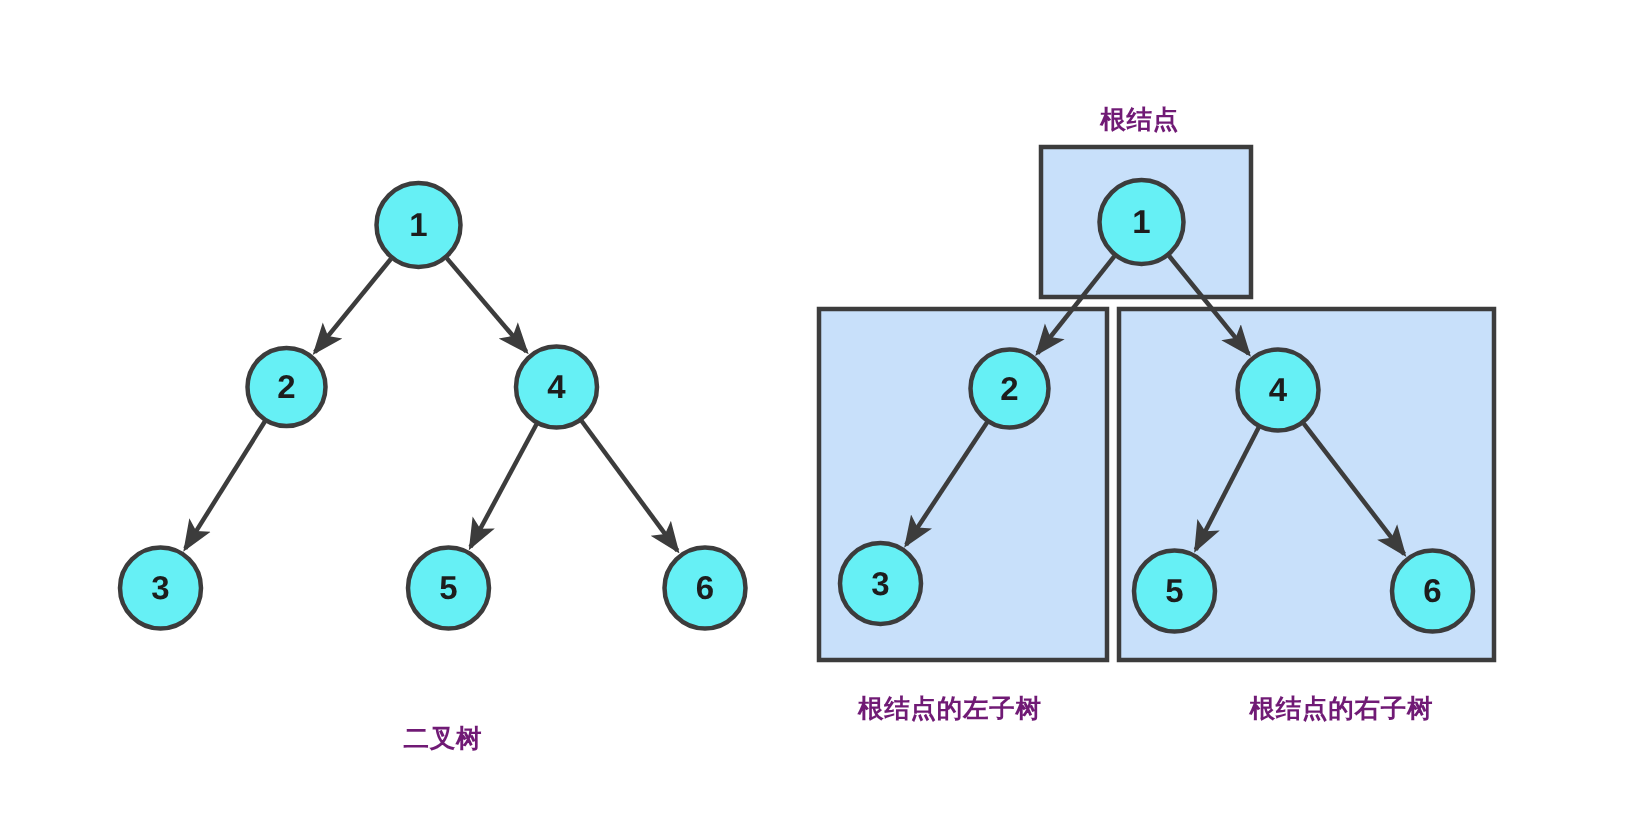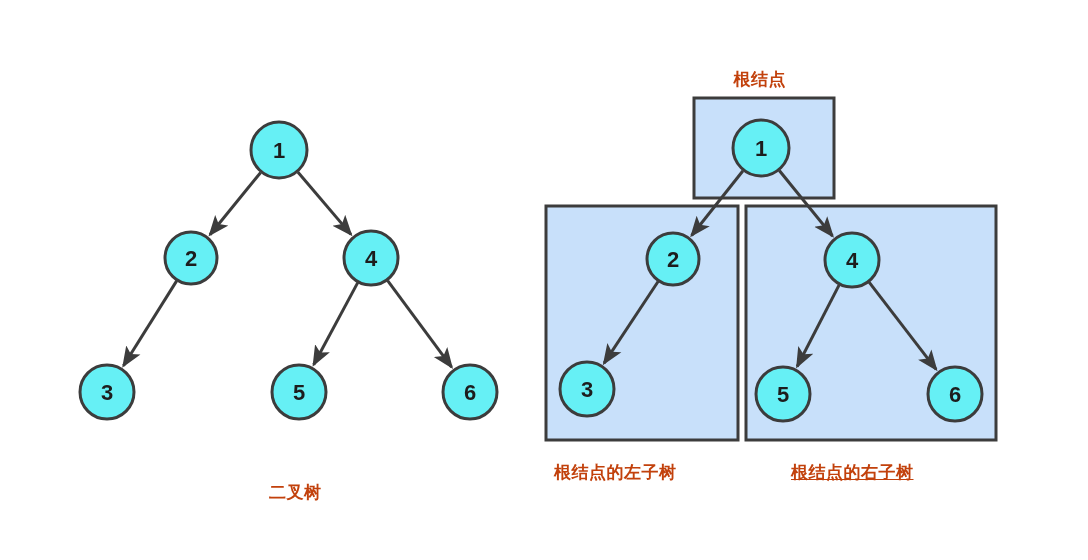--- a/index.html
+++ b/index.html
@@ -16,21 +16,21 @@
   }
   #canvas {
     position: absolute;
     left: 0;
     top: 0;
     width: 1088px;
     height: 560px;
   }
   .caption {
     position: absolute;
-    color: #c2410c;
+    color: #701a75;
     font-size: 17px;
     font-weight: bold;
     letter-spacing: 0.5px;
     white-space: nowrap;
     font-family: "Liberation Sans", "DejaVu Sans", sans-serif;
   }
   .node-label {
     font-family: "Liberation Sans", "DejaVu Sans", sans-serif;
     font-size: 22px;
     font-weight: bold;
@@ -111,15 +111,15 @@
         </g>
         <g>
           <circle cx="955" cy="394" r="27" fill="#66f0f5" stroke="#3c3c3c" stroke-width="3"></circle>
           <text x="955" y="394" text-anchor="middle" dominant-baseline="central" class="node-label">6</text>
         </g>
       </g>
   </svg>
 
   <div class="caption" id="cap-binary-tree" style="left: 269px; top: 481px;">二叉树</div>
   <div class="caption" id="cap-root-node" style="left: 733.5px; top: 68px;">根结点</div>
-  <div class="caption" id="cap-left-subtree" style="left: 554px; top: 461px; font-family: Liberation Serif, serif;">根结点的左子树</div>
-  <div class="caption" id="cap-right-subtree" style="left: 791px; top: 461px; text-decoration: underline;">根结点的右子树</div>
+  <div class="caption" id="cap-left-subtree" style="left: 572px; top: 461px; font-family: Liberation Serif, serif;">根结点的左子树</div>
+  <div class="caption" id="cap-right-subtree" style="left: 833px; top: 461px;">根结点的右子树</div>
 </div>
 
 </body></html>

